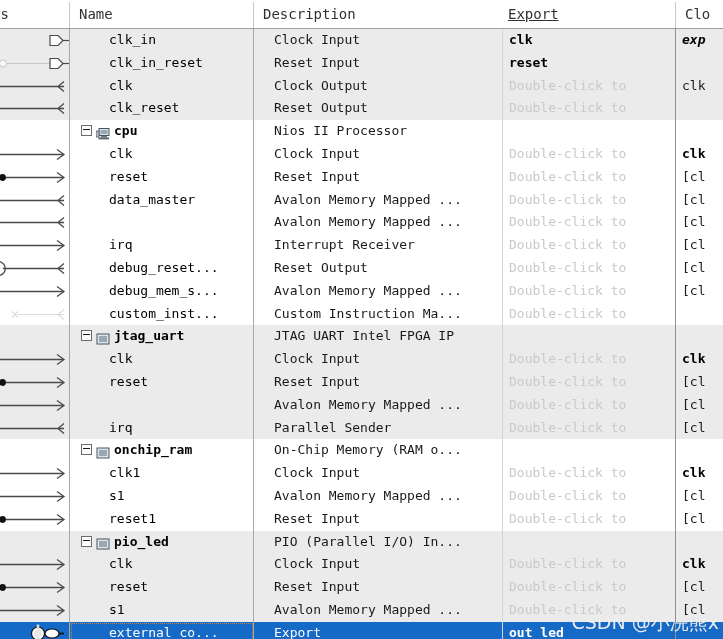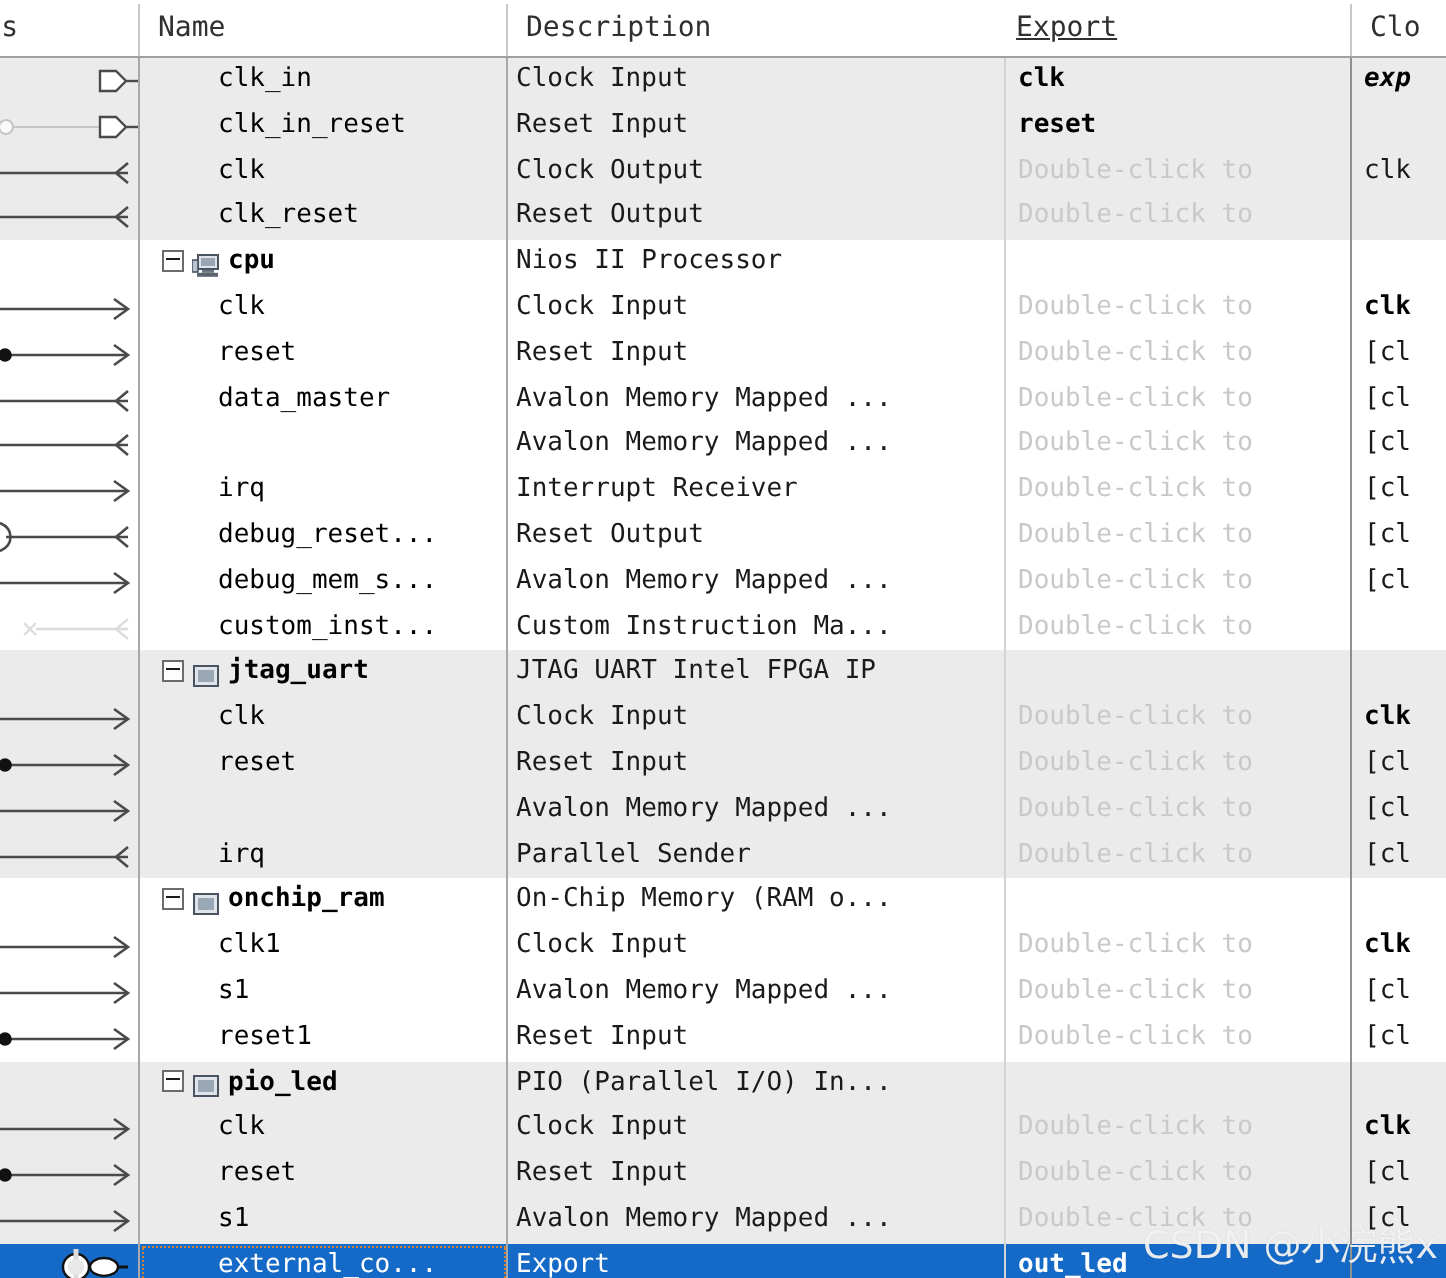--- a/index.html
+++ b/index.html
@@ -68,21 +68,21 @@
     overflow: hidden;
   }
   .c-name {
     position: absolute; left: 71px; top: 0;
     width: 160px; height: 100%;
     line-height: 22.8px;
     white-space: nowrap; overflow: hidden;
     box-sizing: border-box;
   }
   .c-desc {
-    position: absolute; left: 255px; top: 0;
+    position: absolute; left: 271px; top: 0;
     width: 252px; height: 100%;
     line-height: 22.8px;
     white-space: nowrap; overflow: hidden;
     padding-left: 3px;
     box-sizing: border-box;
   }
   .c-exp {
     position: absolute; left: 504px; top: 0;
     width: 172px; height: 100%;
     line-height: 22.8px;

